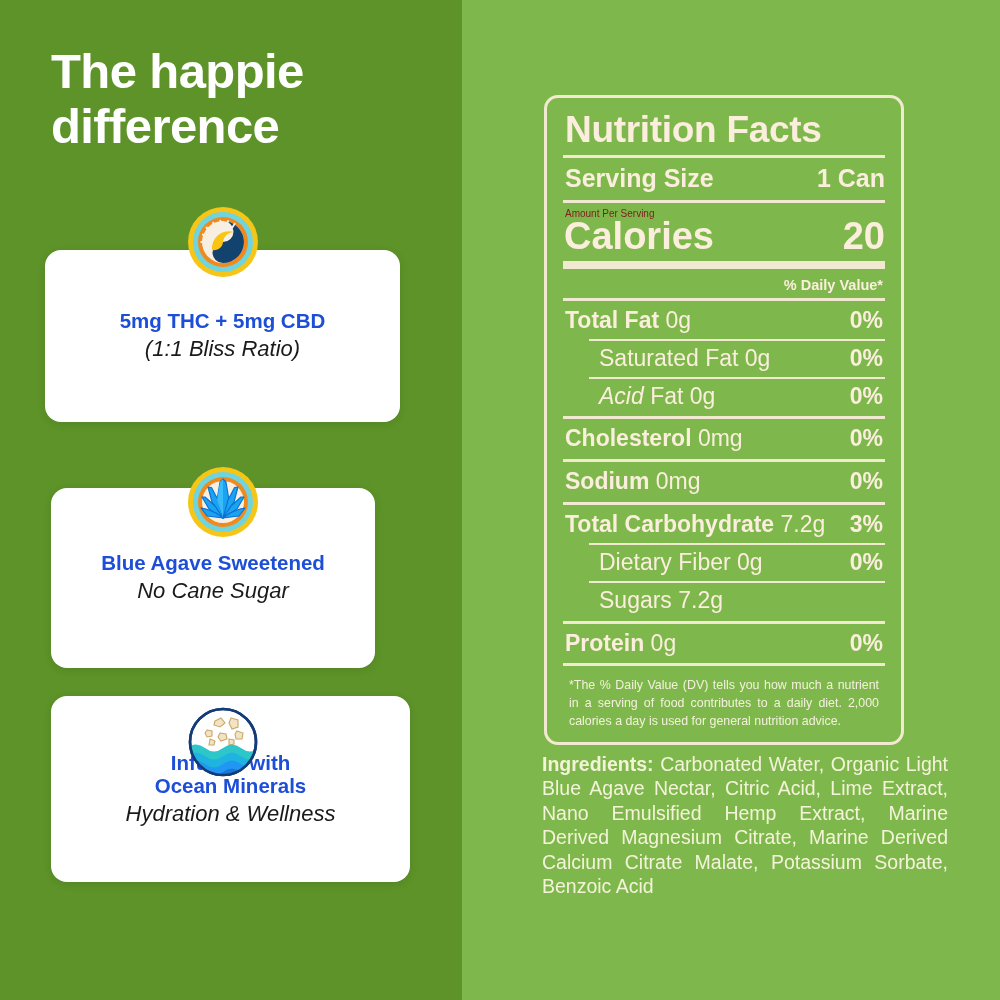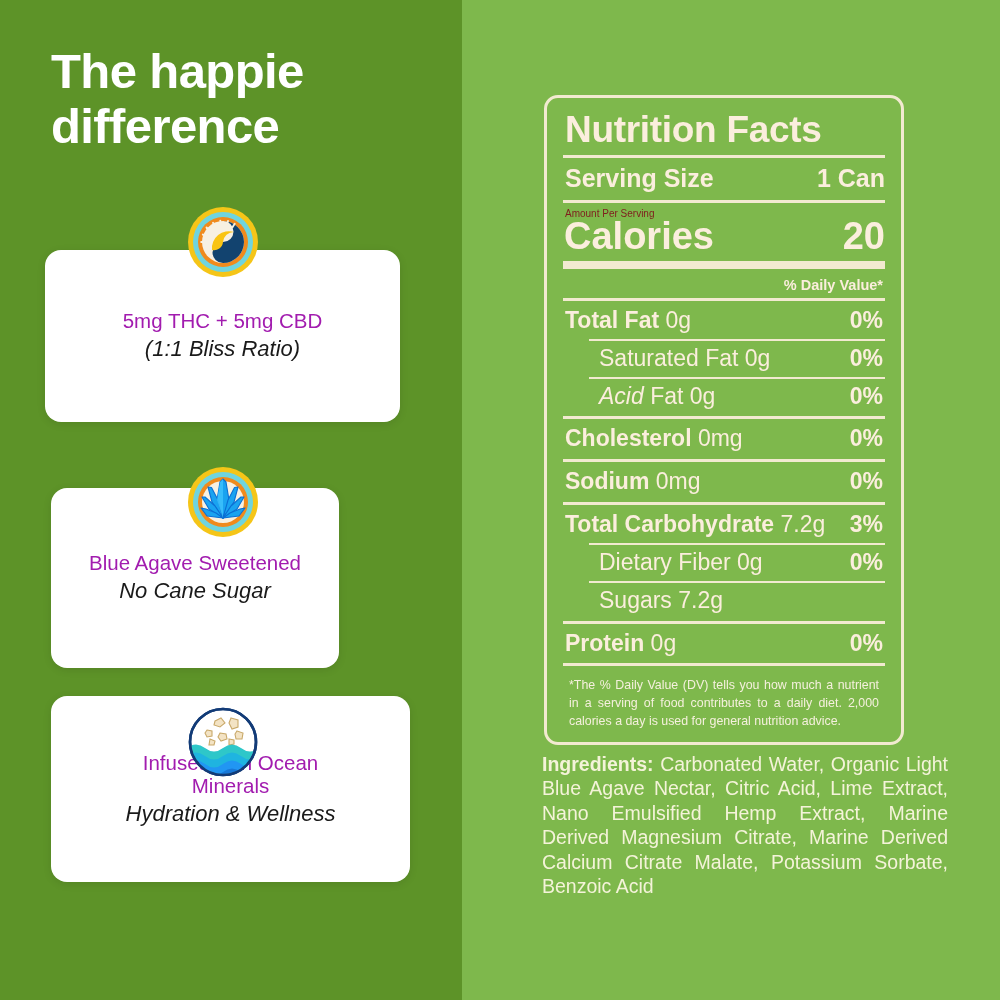--- a/index.html
+++ b/index.html
@@ -47,27 +47,27 @@
     background:#ffffff;
     border-radius:16px;
     box-shadow:0 2px 8px rgba(0,0,0,0.10);
     display:flex;
     flex-direction:column;
     align-items:center;
     justify-content:center;
     text-align:center;
   }
   #card-1 { left:45px; top:250px;  width:355px; height:172px; }
-  #card-2 { left:51px; top:488px;  width:288px; height:180px; }
+  #card-2 { left:51px; top:488px;  width:324px; height:180px; }
   #card-3 { left:51px; top:696px;  width:359px; height:186px; }
 
   .card-title {
     font-size:20.5px;
-    font-weight:normal;
-    color:#a21caf;
+    font-weight:bold;
+    color:#1d4ed8;
     line-height:1.12;
     padding:0 14px;
   }
   .card-sub {
     font-size:22px;
     font-style:italic;
     color:#1a1a1a;
     margin-top:3px;
     line-height:1.15;
   }

